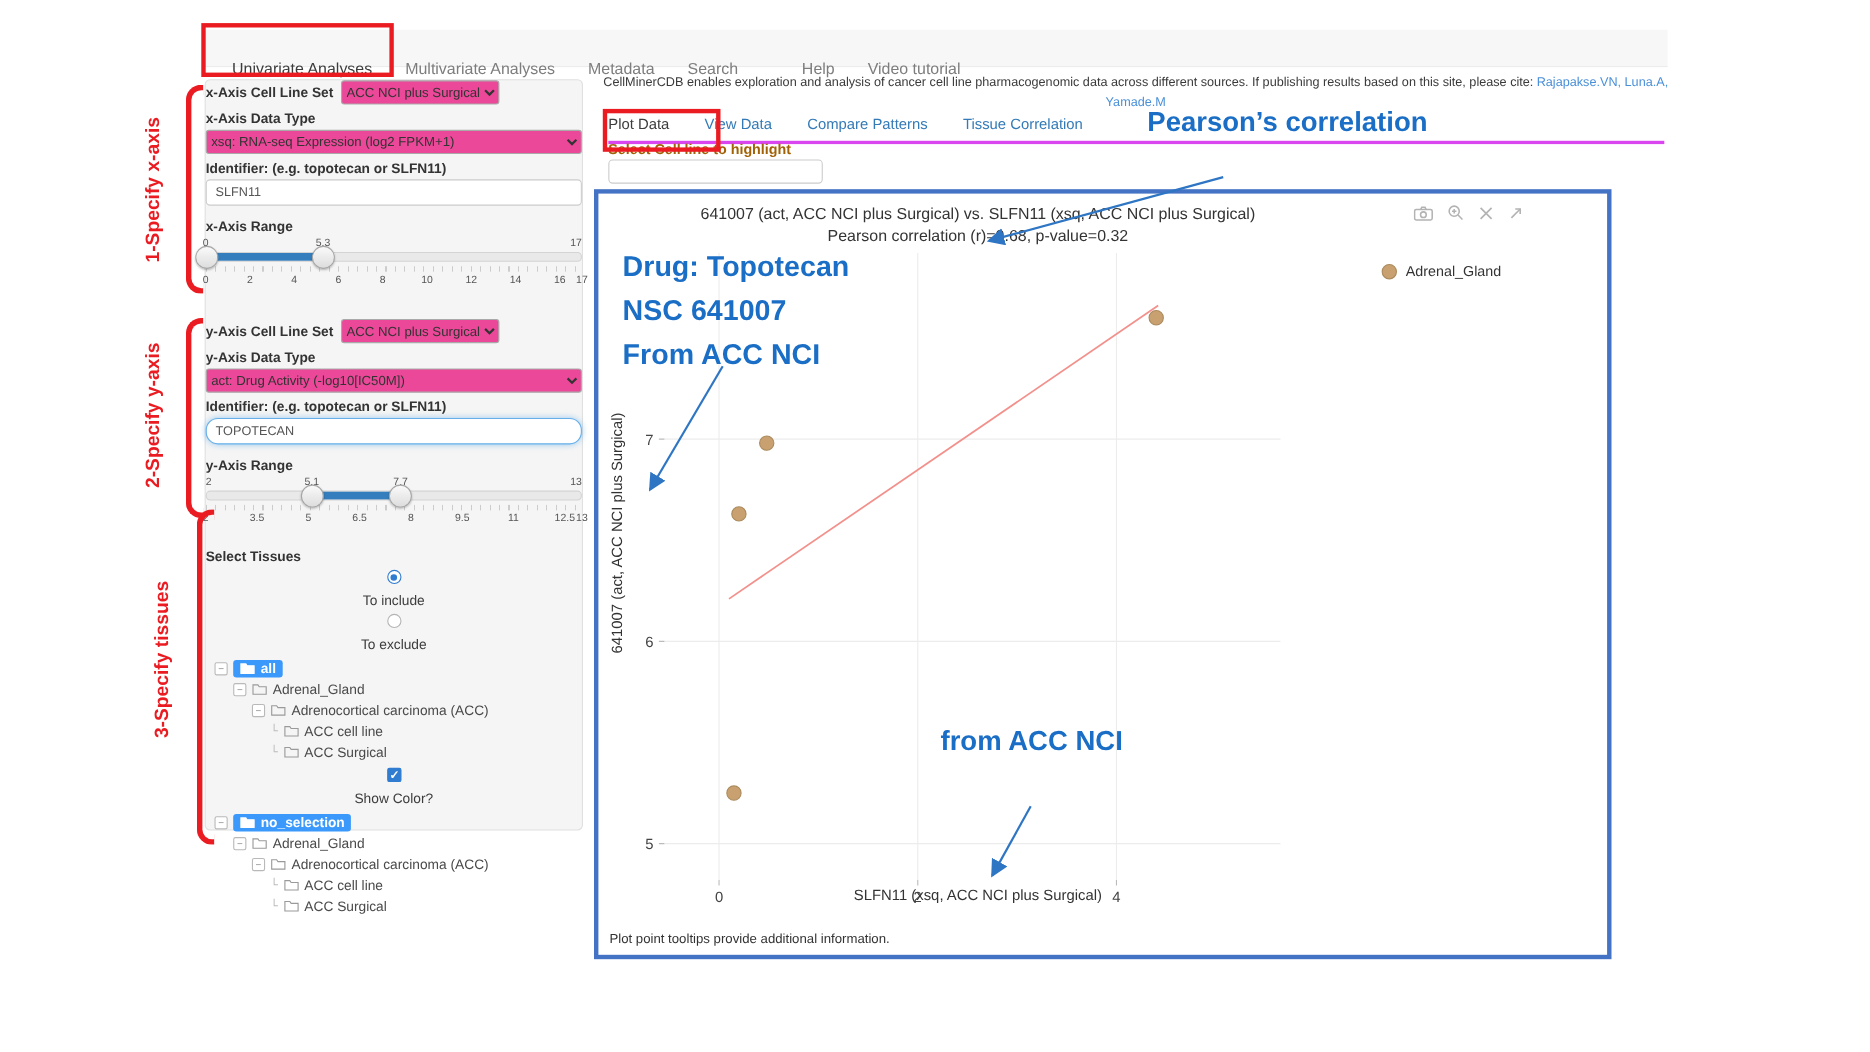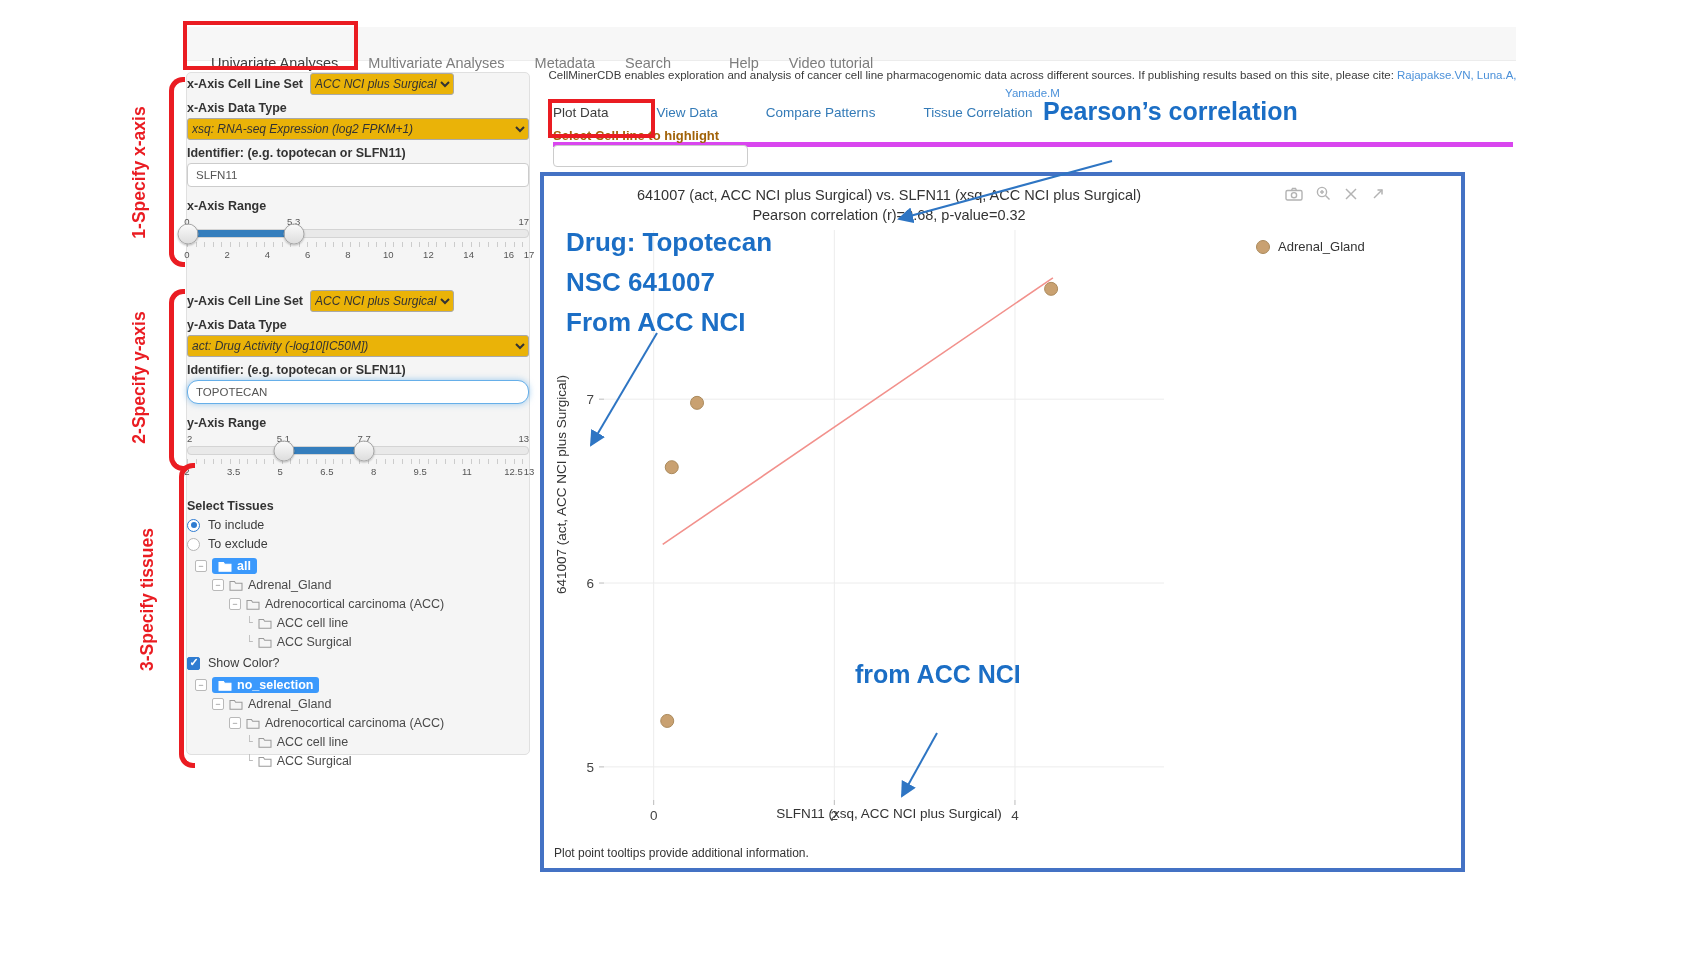--- a/index.html
+++ b/index.html
@@ -22,59 +22,59 @@
   .step-text{position:absolute;width:200px;text-align:center;color:#ea1c22;font-weight:bold;font-size:17.5px;transform:rotate(-90deg);z-index:29;white-space:nowrap;}
   #st1{left:39px;top:162px;}
   #st2{left:39px;top:367px;}
   #st3{left:47px;top:589px;}
 
   
   .sidebar{position:absolute;left:186px;top:72px;width:344px;height:683px;background:#f5f5f5;border:1px solid #e0e0e0;border-radius:5px;box-sizing:border-box;}
   .f-label{font-size:12.5px;font-weight:bold;color:#333;margin:6px 0 3px;}
   .inline-row{display:flex;align-items:center;gap:7px;}
   .inline-row .f-label{margin:0;}
-  select.sel{font-size:12px;color:#333;border:1px solid #a9a9a9;border-radius:3px;background:#eab308;height:22px;font-style:italic;}
+  select.sel{font-size:12px;color:#333;border:1px solid #a9a9a9;border-radius:3px;background:#ec4899;height:22px;}
   select.full{width:100%;}
   input.txt{width:100%;height:24px;border:1px solid #ccc;border-radius:4px;font-size:11.5px;color:#555;padding:0 8px;box-sizing:border-box;background:#fff;outline:none;}
   input.txt.focused{border-color:#66afe9;box-shadow:0 0 6px rgba(102,175,233,.65);border-radius:11px;}
   .section-gap{margin-top:22px;}
   .section-gap2{margin-top:14px;}
 
   .slider{position:relative;height:52px;margin-top:2px;}
   .sl-top{position:relative;height:13px;font-size:9.5px;color:#555;}
   .sl-top span{position:absolute;top:0;}
   .sl-track{position:relative;height:7px;background:#e9e9e9;border:1px solid #d4d4d4;border-radius:4px;}
   .sl-fill{position:absolute;top:0;height:100%;background:#357ebd;}
   .sl-handle{position:absolute;top:50%;width:19px;height:19px;border-radius:50%;background:linear-gradient(#fafafa,#ddd);border:1px solid #a6a6a6;transform:translate(-50%,-50%);box-shadow:0 1px 2px rgba(0,0,0,.25);z-index:2;}
   .sl-strip{height:5px;margin-top:4px;background:repeating-linear-gradient(90deg,#ccc 0,#ccc 1px,transparent 1px,transparent 8.6px);}
   .sl-ticks{position:relative;height:12px;font-size:9.5px;color:#555;margin-top:2px;}
   .sl-ticks span{position:absolute;top:0;}
 
-  .choice-row{display:flex;align-items:center;gap:8px;font-size:12.5px;color:#3c3c3c;margin:5px 0;}
+  .choice-row{display:flex;align-items:center;gap:8px;font-size:12.5px;color:#3c3c3c;margin:5px 0;flex-direction:column;}
   .radio{width:13px;height:13px;border-radius:50%;border:1px solid #b5b5b5;background:#fff;box-sizing:border-box;position:relative;flex:none;}
   .radio.on{border-color:#2f7cd1;}
   .radio.on::after{content:"";position:absolute;inset:2.5px;border-radius:50%;background:#2f7cd1;}
   .checkbox{width:13px;height:13px;border-radius:2px;border:1px solid #b5b5b5;background:#fff;box-sizing:border-box;flex:none;position:relative;}
   .checkbox.on{background:#2f7cd1;border-color:#2f7cd1;}
   .checkbox.on::after{content:"\2713";position:absolute;left:1.5px;top:-1.5px;color:#fff;font-size:11px;font-weight:bold;}
 
   .tree{margin:4px 0 2px 8px;}
   .tree-row{display:flex;align-items:center;height:19px;font-size:12.5px;color:#4a4a4a;white-space:nowrap;}
   .tree-exp{width:12px;height:12px;border:1px solid #b9b9b9;background:#fff;border-radius:2px;font-size:9px;line-height:10px;text-align:center;color:#888;margin-right:5px;flex:none;box-sizing:border-box;}
   .tree-elbow{color:#bdbdbd;font-size:11px;margin-right:5px;font-family:"DejaVu Sans Mono",monospace;}
-  .chip{display:inline-flex;align-items:center;gap:5px;padding:1px 6px;border-radius:3px;}
+  .chip{display:inline-flex;gap:5px;padding:1px 6px;border-radius:3px;}
   .chip.sel{background:#3b99fc;color:#fff;font-weight:bold;}
   .chip.plain{padding:1px 0;}
   .tree-folder{display:inline-flex;}
 
   
   .citation{position:absolute;left:545px;top:67px;width:975px;text-align:center;font-size:11.5px;color:#3a3a3a;line-height:1.55;}
   .citation .lnk{color:#4a90d9;margin-left:3px;}
   .citation .lnk2{color:#4a90d9;}
-  .tabs{position:absolute;left:553px;top:105px;display:flex;gap:48px;align-items:center;width:960px;border-bottom:5px solid #d946ef;padding-bottom:22px;}
+  .tabs{position:absolute;left:553px;top:105px;display:flex;gap:32px;align-items:center;width:960px;border-bottom:3px solid #d946ef;padding-bottom:8px;}
   .tab{font-size:13.5px;color:#337ab7;cursor:pointer;white-space:nowrap;}
   .tab.active{color:#3c3c3c;}
   .hl-label{position:absolute;left:553px;top:128px;font-size:13px;font-weight:bold;color:#a16207;}
   .hl-input{position:absolute;left:553px;top:145px;width:195px;height:22px;border:1px solid #ccc;border-radius:4px;background:#fff;box-sizing:border-box;outline:none;}
 
   
   .panel{position:absolute;left:540px;top:172px;width:925px;height:700px;border:4px solid #4472c4;background:#fff;box-sizing:border-box;}
   .panel-title{position:absolute;left:0;top:11px;width:690px;text-align:center;font-size:14.5px;color:#333;}
   .panel-sub{position:absolute;left:0;top:31px;width:690px;text-align:center;font-size:14.5px;color:#333;}
   .modebar{position:absolute;right:76px;top:10px;display:flex;gap:13px;align-items:center;}

